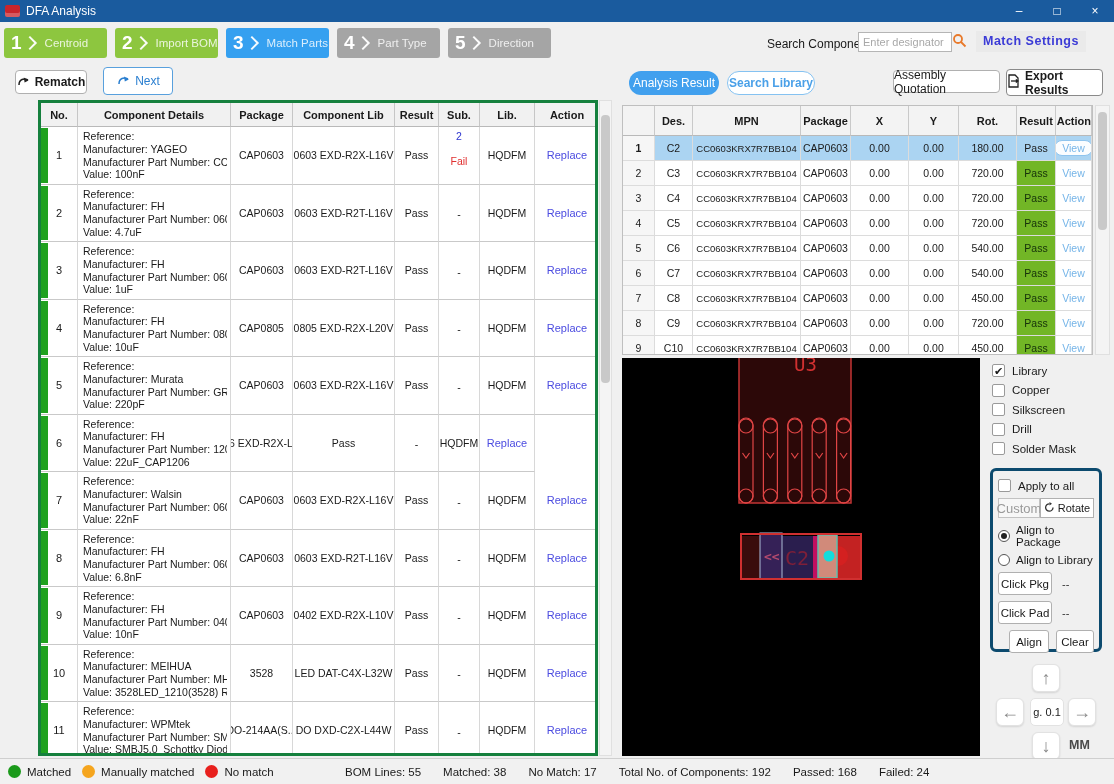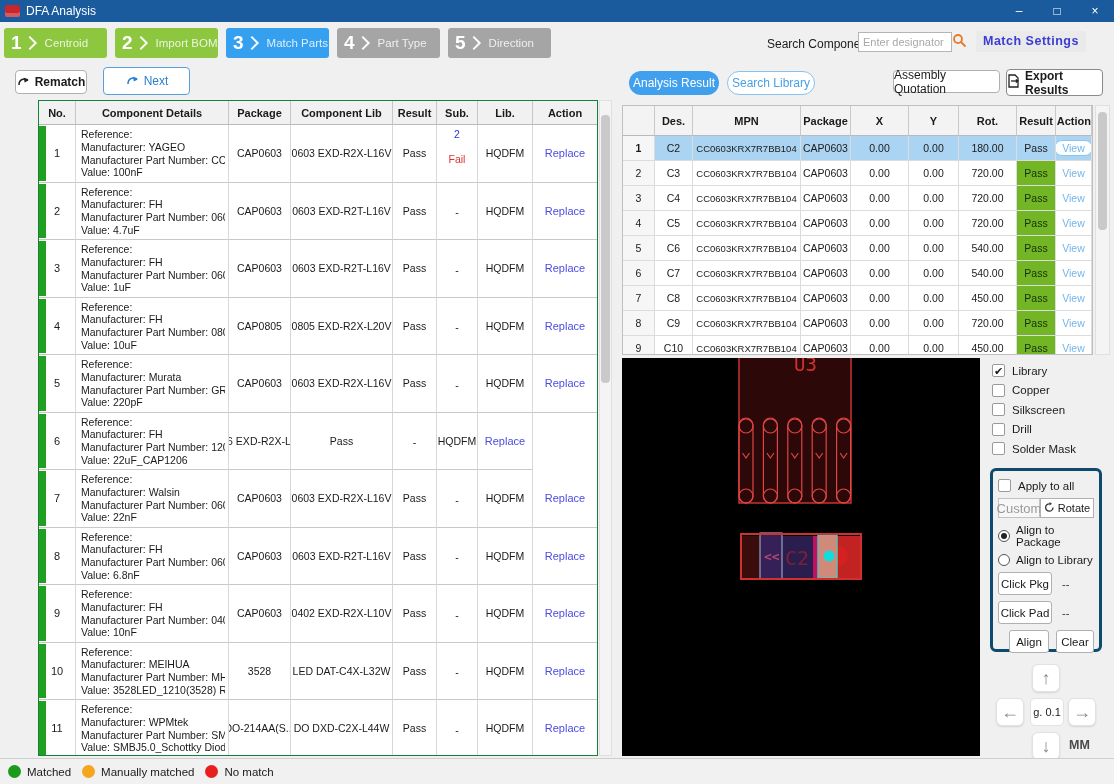--- a/index.html
+++ b/index.html
@@ -28,29 +28,29 @@
   .search-input{position:absolute;left:858px;top:32px;width:84px;height:18px;border:1px solid #b5b5b5;
                 font-size:11px;padding:0 4px;font-family:inherit;color:#333;}
   .search-input::placeholder{color:#a8a8a8;}
   .search-icon{position:absolute;left:952px;top:33px;width:16px;height:16px;}
   .match-settings{position:absolute;left:976px;top:31px;height:21px;line-height:21px;padding:0 7px;
                   font-size:12.5px;font-weight:bold;letter-spacing:.5px;color:#3b3bd6;background:#eaeaea;}
   
   .btn{position:absolute;background:#fff;border:1px solid #b0b0b0;border-radius:4px;
        display:flex;align-items:center;justify-content:center;font-size:12px;gap:5px;box-sizing:border-box;}
   .btn-rematch{left:15px;top:70px;width:72px;height:24px;font-weight:bold;font-size:12px;}
-  .btn-next{left:103px;top:67px;width:87px;height:28px;border:1px solid #58a0dd;color:#2b7fd0;border-radius:4px;}
+  .btn-next{left:103px;top:67px;width:70px;height:28px;border:1px solid #58a0dd;color:#2b7fd0;border-radius:4px;}
   .tab{position:absolute;height:24px;border-radius:12px;display:flex;align-items:center;justify-content:center;
        font-size:12px;box-sizing:border-box;}
   .tab-analysis{left:629px;top:71px;width:90px;background:#41a0ee;color:#fff;}
-  .tab-search{left:727px;top:71px;width:88px;background:#fff;border:1px solid #85c2f1;color:#4aa0e8;}
+  .tab-search{left:727px;top:71px;width:88px;background:#fff;border:1px solid #85c2f1;color:#4aa0e8;font-weight:bold;}
   .btn-quote{left:893px;top:70px;width:107px;height:23px;font-size:12px;}
   .btn-export{left:1006px;top:69px;width:97px;height:27px;font-size:12px;font-weight:bold;border:1px solid #8a8a8a;}
   
-  .ltable{position:absolute;left:38px;top:100px;width:560px;height:656px;border:1px solid #15803d;
+  .ltable{position:absolute;left:38px;top:100px;width:560px;height:656px;border:3px solid #15803d;
           box-sizing:border-box;overflow:hidden;background:#fff;}
   .lhead,.lrow{display:grid;grid-template-columns:37px 153px 62px 102px 44px 41px 55px 65px;}
   .lhead{height:24px;background:#f1f1f1;}
   .lhead .hcell{border-right:1px solid #c6c6c6;border-bottom:1px solid #b9b9b9;display:flex;align-items:center;
                 justify-content:center;font-size:11px;font-weight:bold;overflow:hidden;white-space:nowrap;}
   .lrow{height:57.5px;}
   .lrow .cell{border-right:1px solid #d8d8d8;border-bottom:1px solid #c9c9c9;overflow:hidden;box-sizing:border-box;}
   .cno{position:relative;display:flex;align-items:center;justify-content:center;font-size:11px;}
   .gbar{position:absolute;left:0;top:1px;bottom:1px;width:7px;background:#1fa11f;}
   .cdet{padding:3px 3px 0 5px;font-size:10.5px;line-height:12.8px;}
@@ -724,15 +724,23 @@
         </span>
         <span class="leg">
           <span class="dot" style="background: rgb(245, 165, 30);"></span>
           <span>Manually matched</span>
         </span>
         <span class="leg">
           <span class="dot" style="background: rgb(232, 32, 29);"></span>
           <span>No match</span>
         </span>
       </div>
+    <div class="stats" id="stats">
+        <span class="stat">BOM Lines: 55</span>
+        <span class="stat">Matched: 38</span>
+        <span class="stat">No Match: 17</span>
+        <span class="stat">Total No. of Components: 192</span>
+        <span class="stat">Passed: 168</span>
+        <span class="stat">Failed: 24</span>
+      </div>
   </div>
 
 </div>
 
 </body></html>

